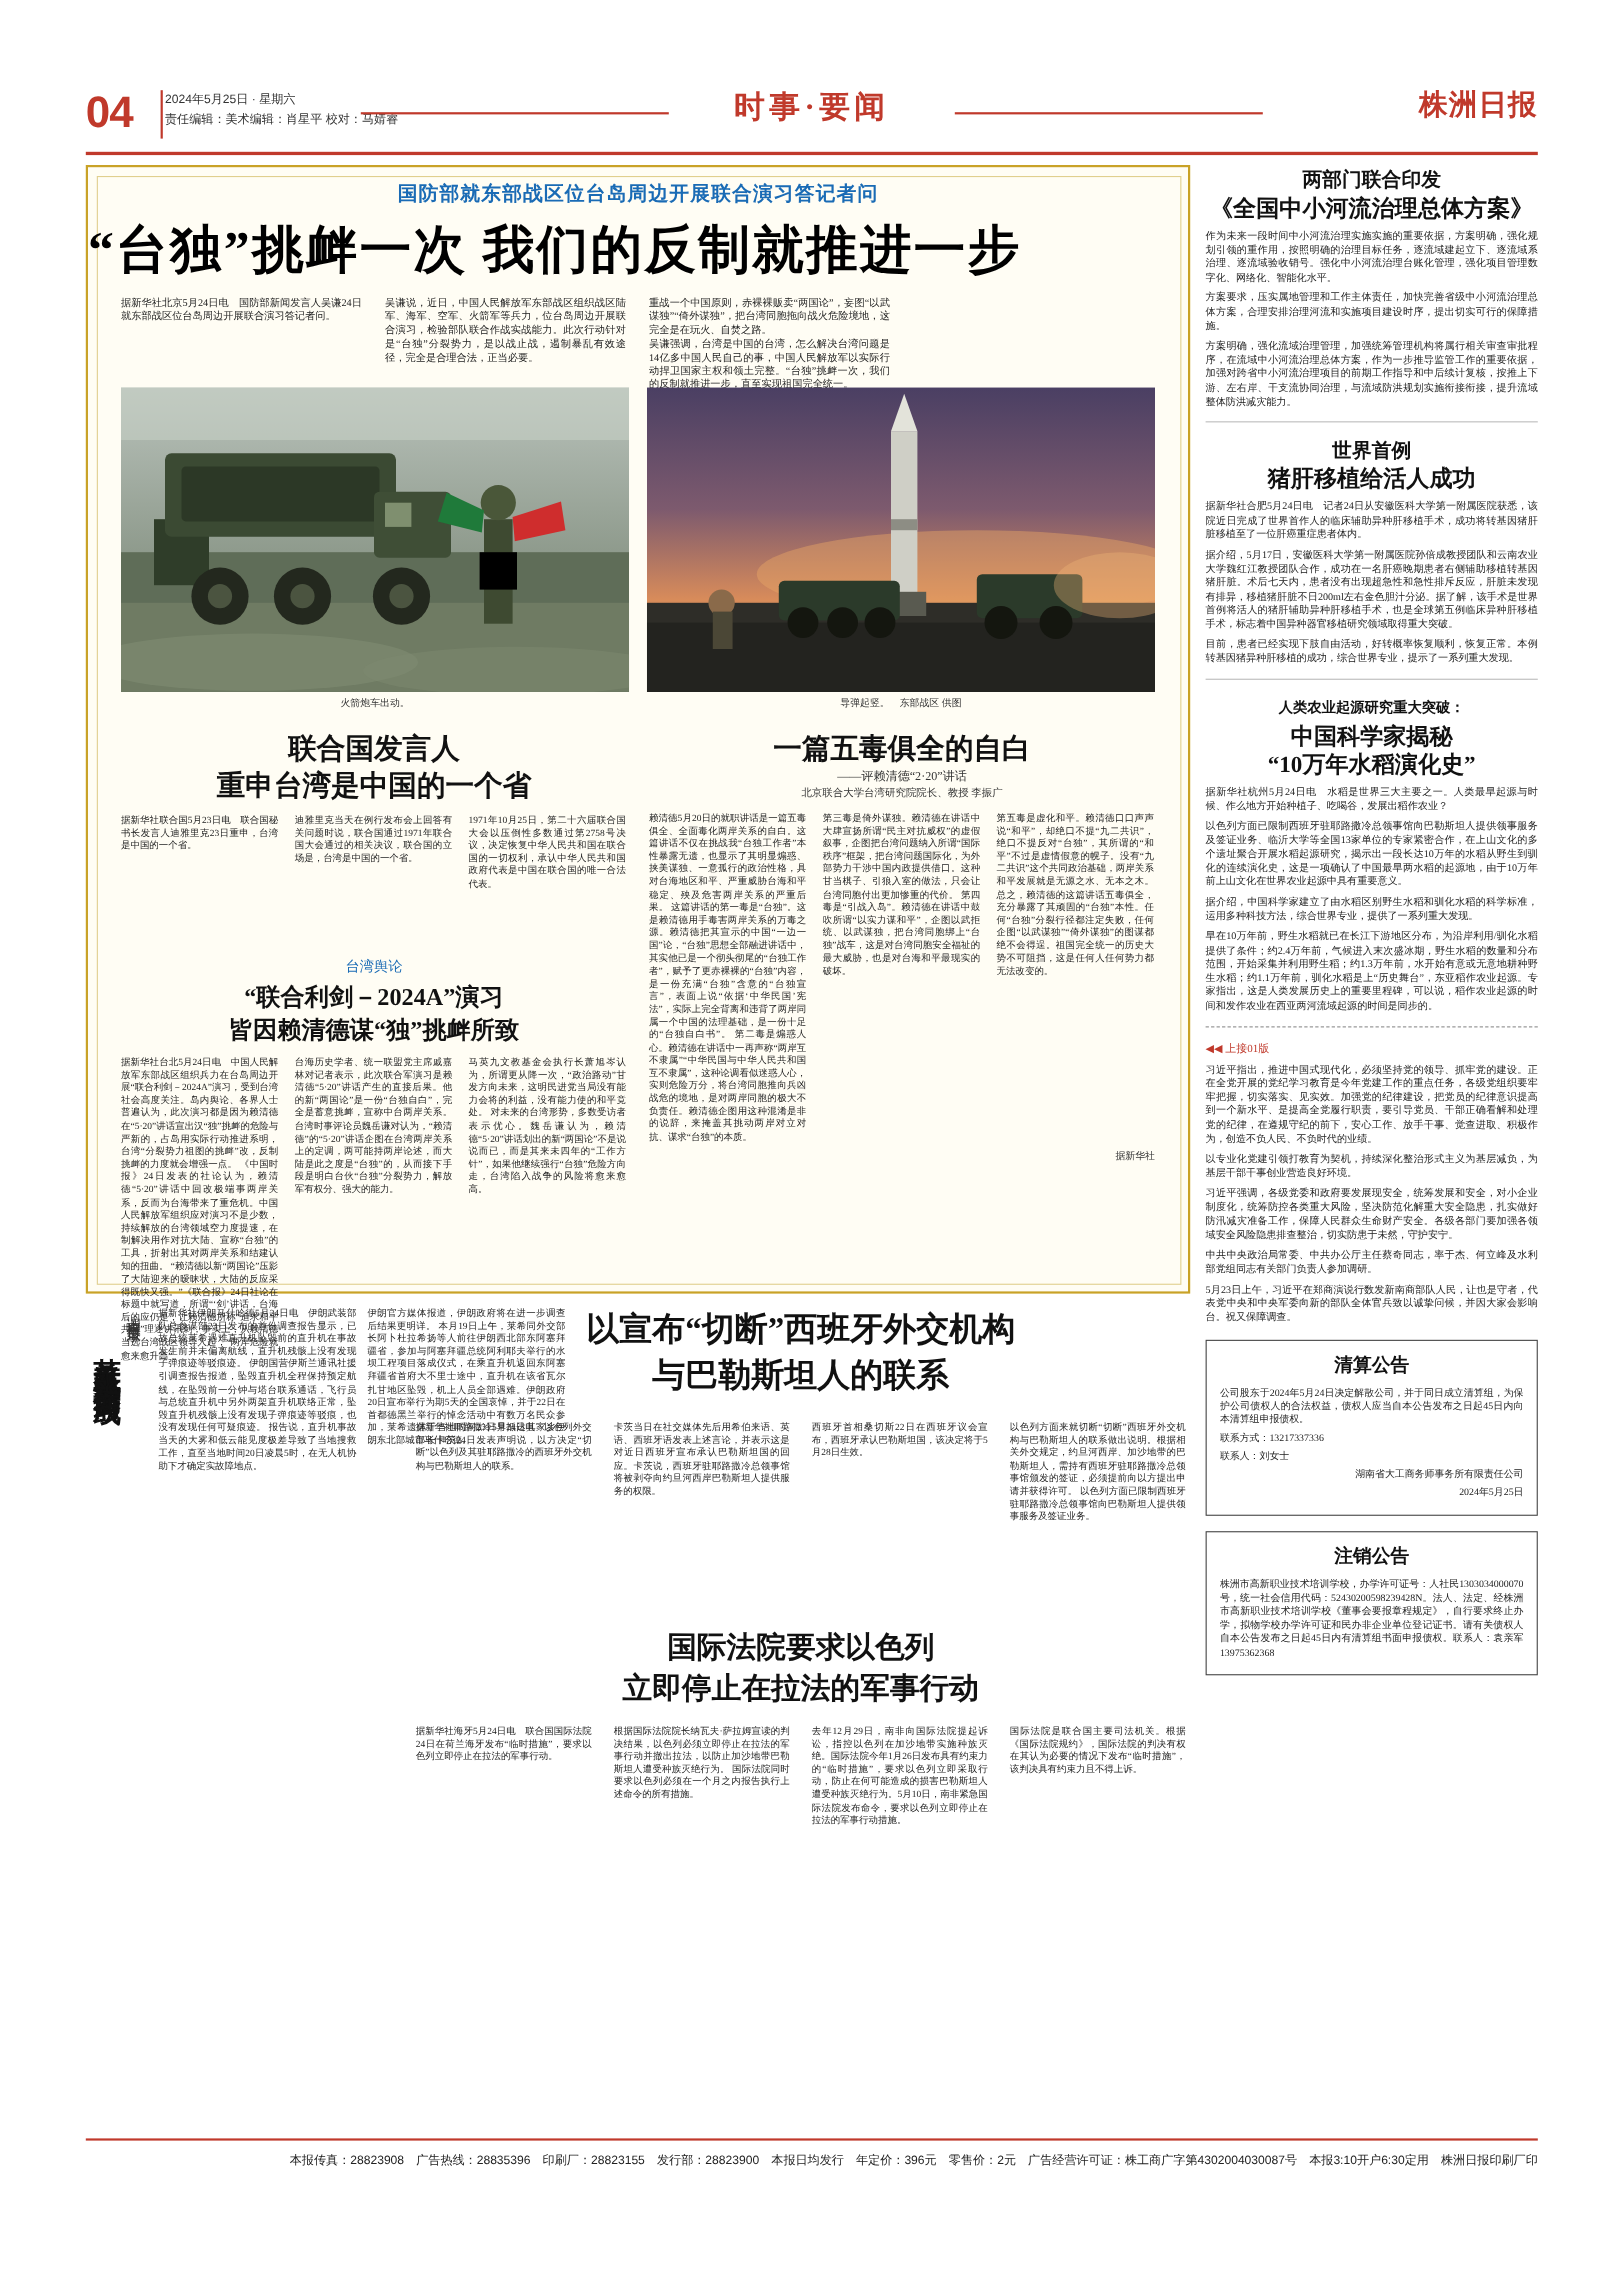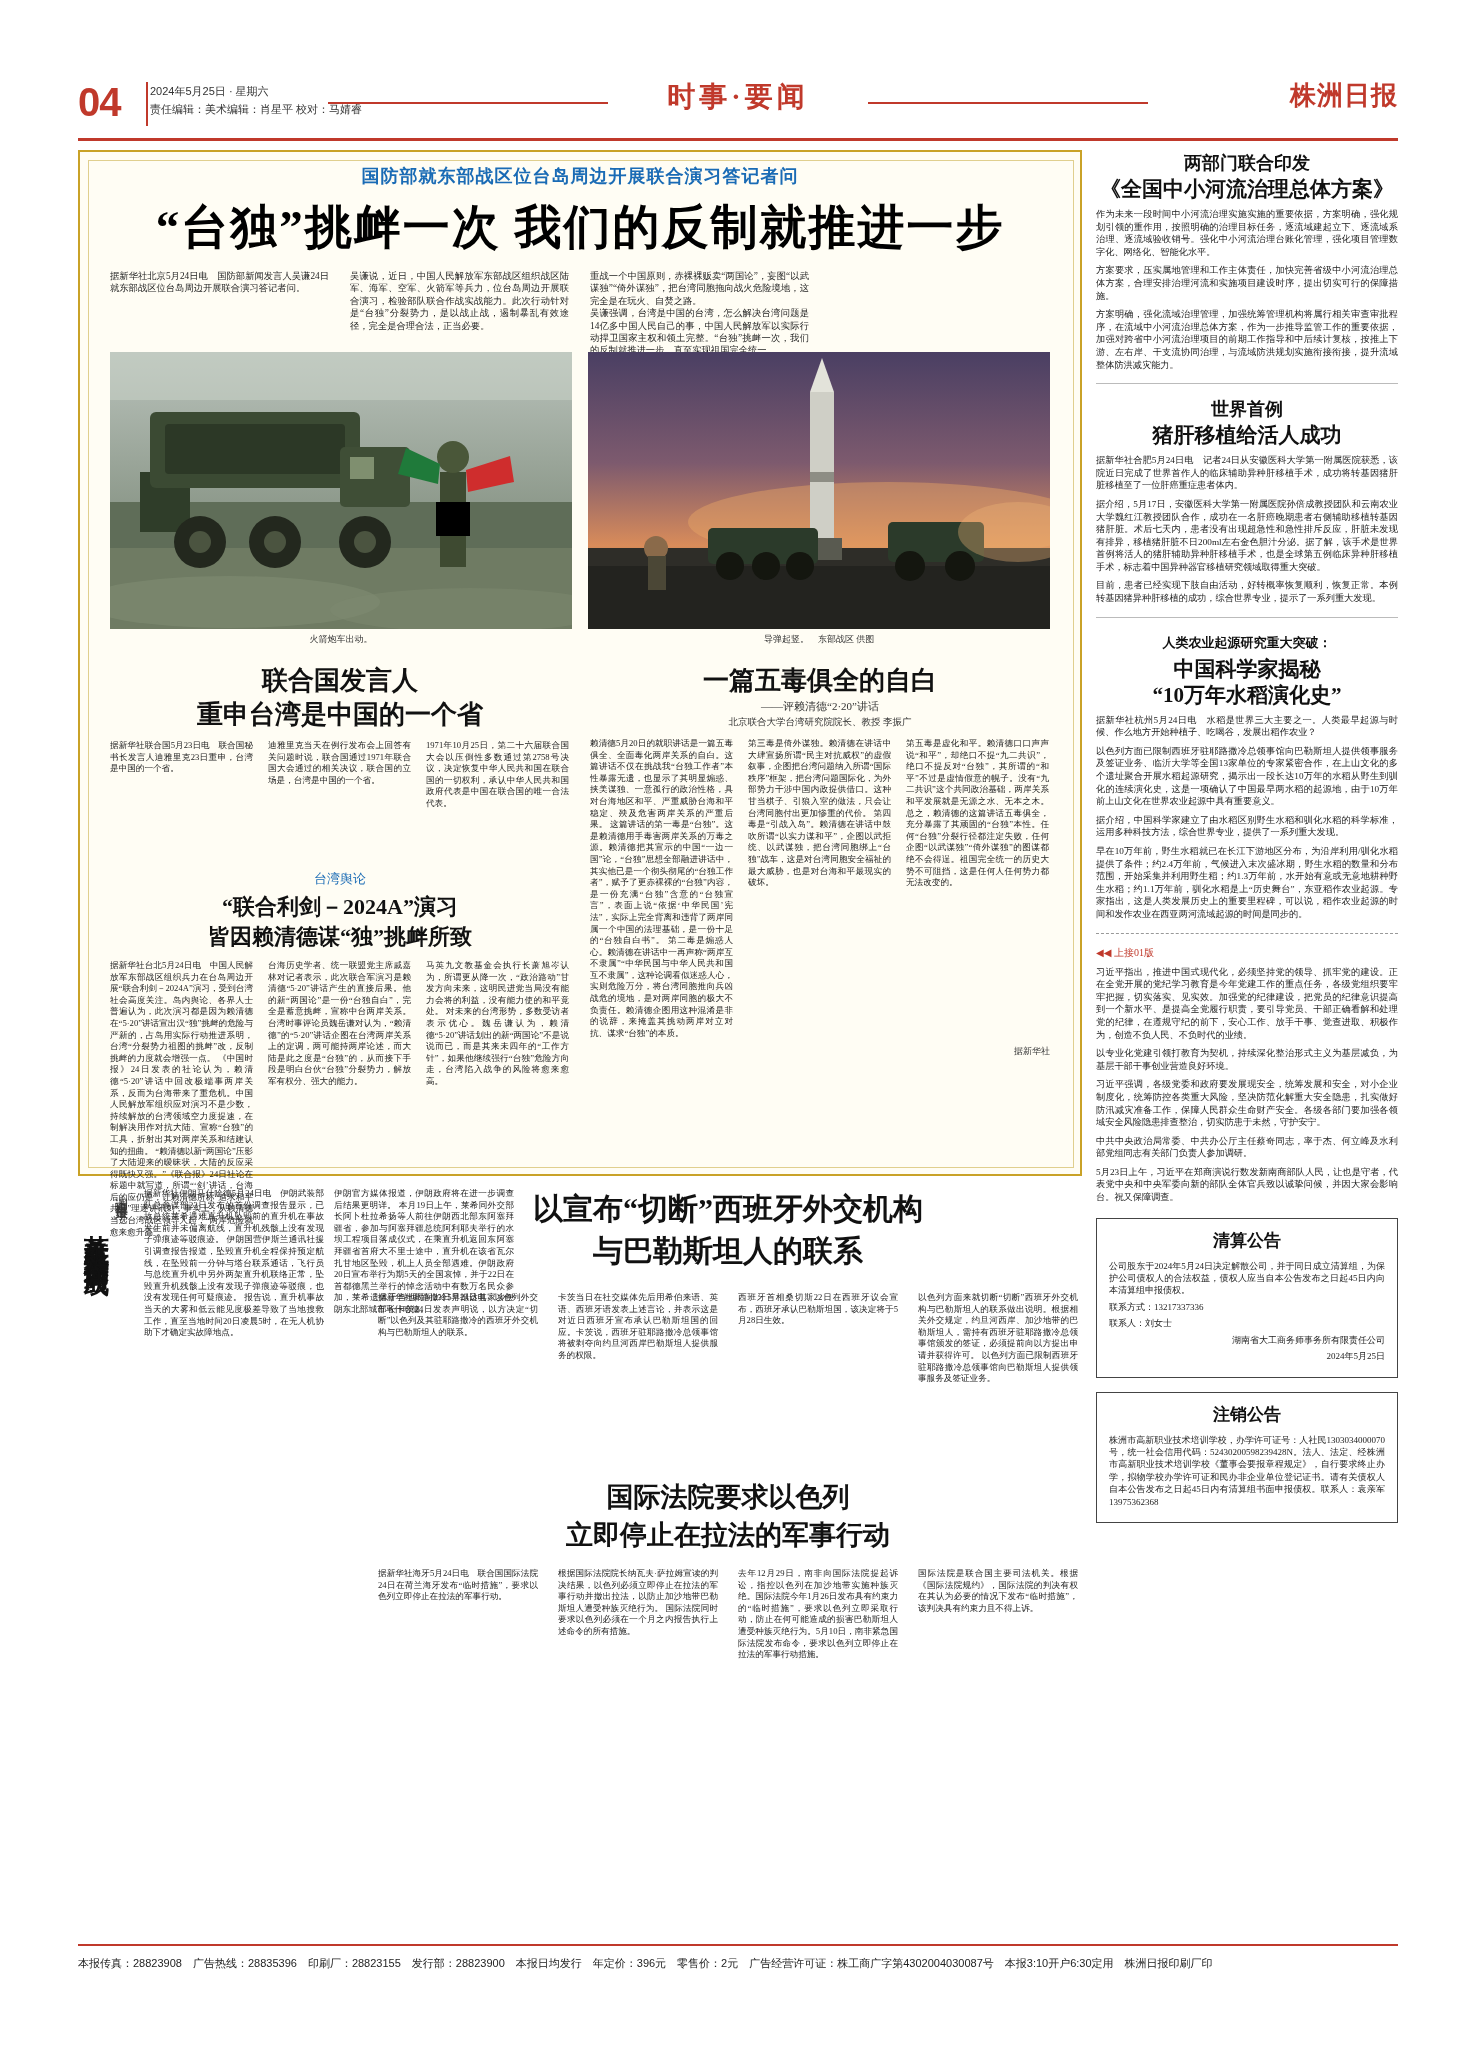--- a/index.html
+++ b/index.html
@@ -24,21 +24,21 @@
   .mast-rule-l{left:250px;width:280px;}
   .mast-rule-r{left:790px;width:280px;}
   .mast-logo{position:absolute;right:0;top:0;font-size:26px;font-weight:bold;color:#c0392b;letter-spacing:1px;font-family:"Liberation Serif",serif;}
   .topline{position:absolute;left:78px;top:138px;width:1320px;height:3px;background:#c0392b;}
 
   
   .frame{position:absolute;left:78px;top:150px;width:1000px;height:1022px;border:2px solid #c9a227;background:#fffdf4;}
   .frame-inner{position:absolute;left:8px;top:8px;width:984px;height:1006px;border:1px solid #e0cf8e;}
 
   .kicker{position:absolute;left:0;top:12px;width:1000px;text-align:center;font-size:18px;color:#1a6bb5;font-weight:bold;letter-spacing:1px;}
-  .headline{position:absolute;left:0;top:44px;width:1000px;text-align:center;font-size:47px;font-weight:bold;letter-spacing:2px;color:#000;font-family:"Liberation Serif",serif;}
+  .headline{position:absolute;left:0;top:44px;width:1000px;font-size:47px;font-weight:bold;letter-spacing:2px;color:#000;font-family:"Liberation Serif",serif;}
 
   .lead-cols{position:absolute;left:30px;top:118px;width:940px;height:72px;}
   .lead-col{float:left;width:219px;margin-right:21px;font-size:9.3px;line-height:12.4px;text-align:justify;color:#222;}
   .lead-col:last-child{margin-right:0;}
 
   .photos{position:absolute;left:30px;top:200px;width:940px;height:300px;}
   .photo{position:absolute;top:0;height:277px;overflow:hidden;}
   .photo.left{left:0;width:462px;}
   .photo.right{left:478px;width:462px;}
   .cap{position:absolute;top:281px;font-size:9px;color:#333;text-align:center;}
@@ -86,21 +86,21 @@
   .spainhead{position:absolute;left:300px;top:0;width:700px;text-align:center;font-size:30px;font-weight:bold;line-height:42px;}
   .spaincols{position:absolute;left:300px;top:104px;width:700px;}
   .sc{float:left;width:160px;margin-right:20px;font-size:8.6px;line-height:11.6px;text-align:justify;color:#222;}
   .sc.last{margin-right:0;}
 
   .icjhead{position:absolute;left:300px;top:290px;width:700px;text-align:center;font-size:27px;font-weight:bold;line-height:38px;}
   .icjcols{position:absolute;left:300px;top:380px;width:700px;}
 
   
   .footline{position:absolute;left:78px;top:1944px;width:1320px;height:2px;background:#c0392b;}
-  .footer{position:absolute;left:78px;top:1956px;width:1320px;text-align:left;font-size:11px;color:#222;font-family:"Liberation Sans",sans-serif;}
+  .footer{position:absolute;left:78px;top:1956px;width:1320px;text-align:right;font-size:11px;color:#222;font-family:"Liberation Sans",sans-serif;}
   .arrows{font-size:10px;color:#c0392b;}
 </style>
 </head>
 <body>
 
 <div class="page">
 
   <div class="masthead">
     <div class="folio">04</div>
     <div class="folio-rule"></div>

